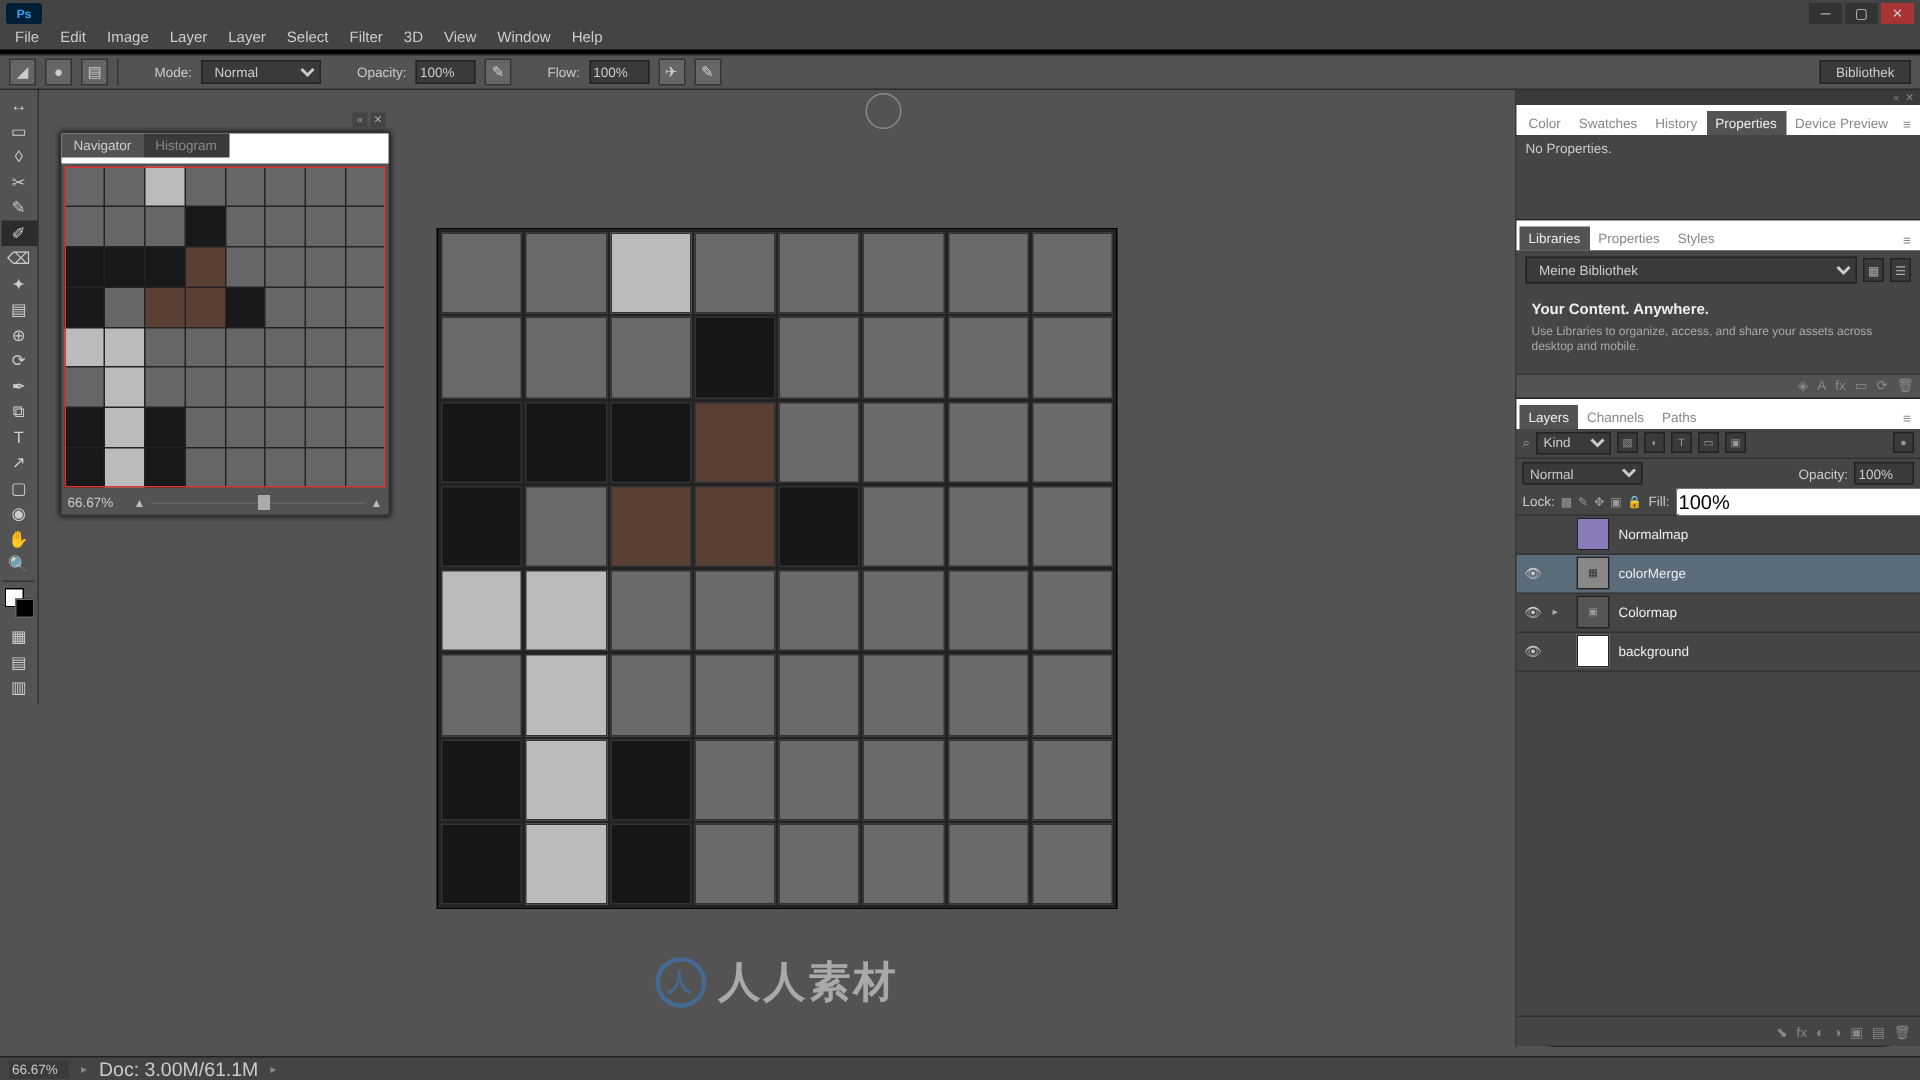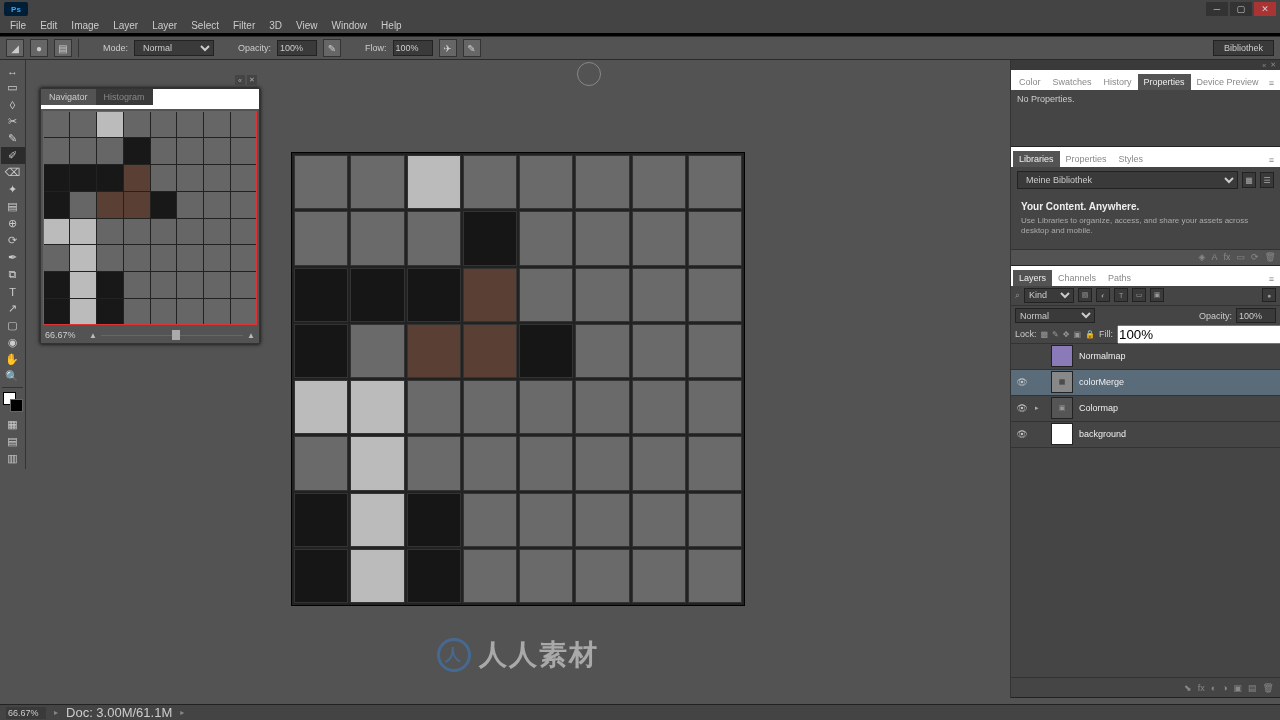--- a/index.html
+++ b/index.html
@@ -422,21 +422,21 @@
     <div class="lib-foot">
       <span>◈</span>
       <span>A</span>
       <span>fx</span>
       <span>▭</span>
       <span>⟳</span>
       <span>🗑</span>
     </div>
   </div>
 
-  <div class="panel-group" style="flex:1;display:flex;flex-direction:column;">
+  <div class="panel-group" style="flex:1;display:flex;flex-direction:column;border-radius:26px;">
     <div class="panel-tabs" id="dock3tabs">
         <div class="ptab active">Layers</div>
         <div class="ptab">Channels</div>
         <div class="ptab">Paths</div>
         <div class="menu-ic">≡</div>
       </div>
     <div class="layers-body">
       <div class="layer-filter">
         <span style="color:#999;font-size:9px;">⌕</span>
         <select><option>Kind</option></select>

